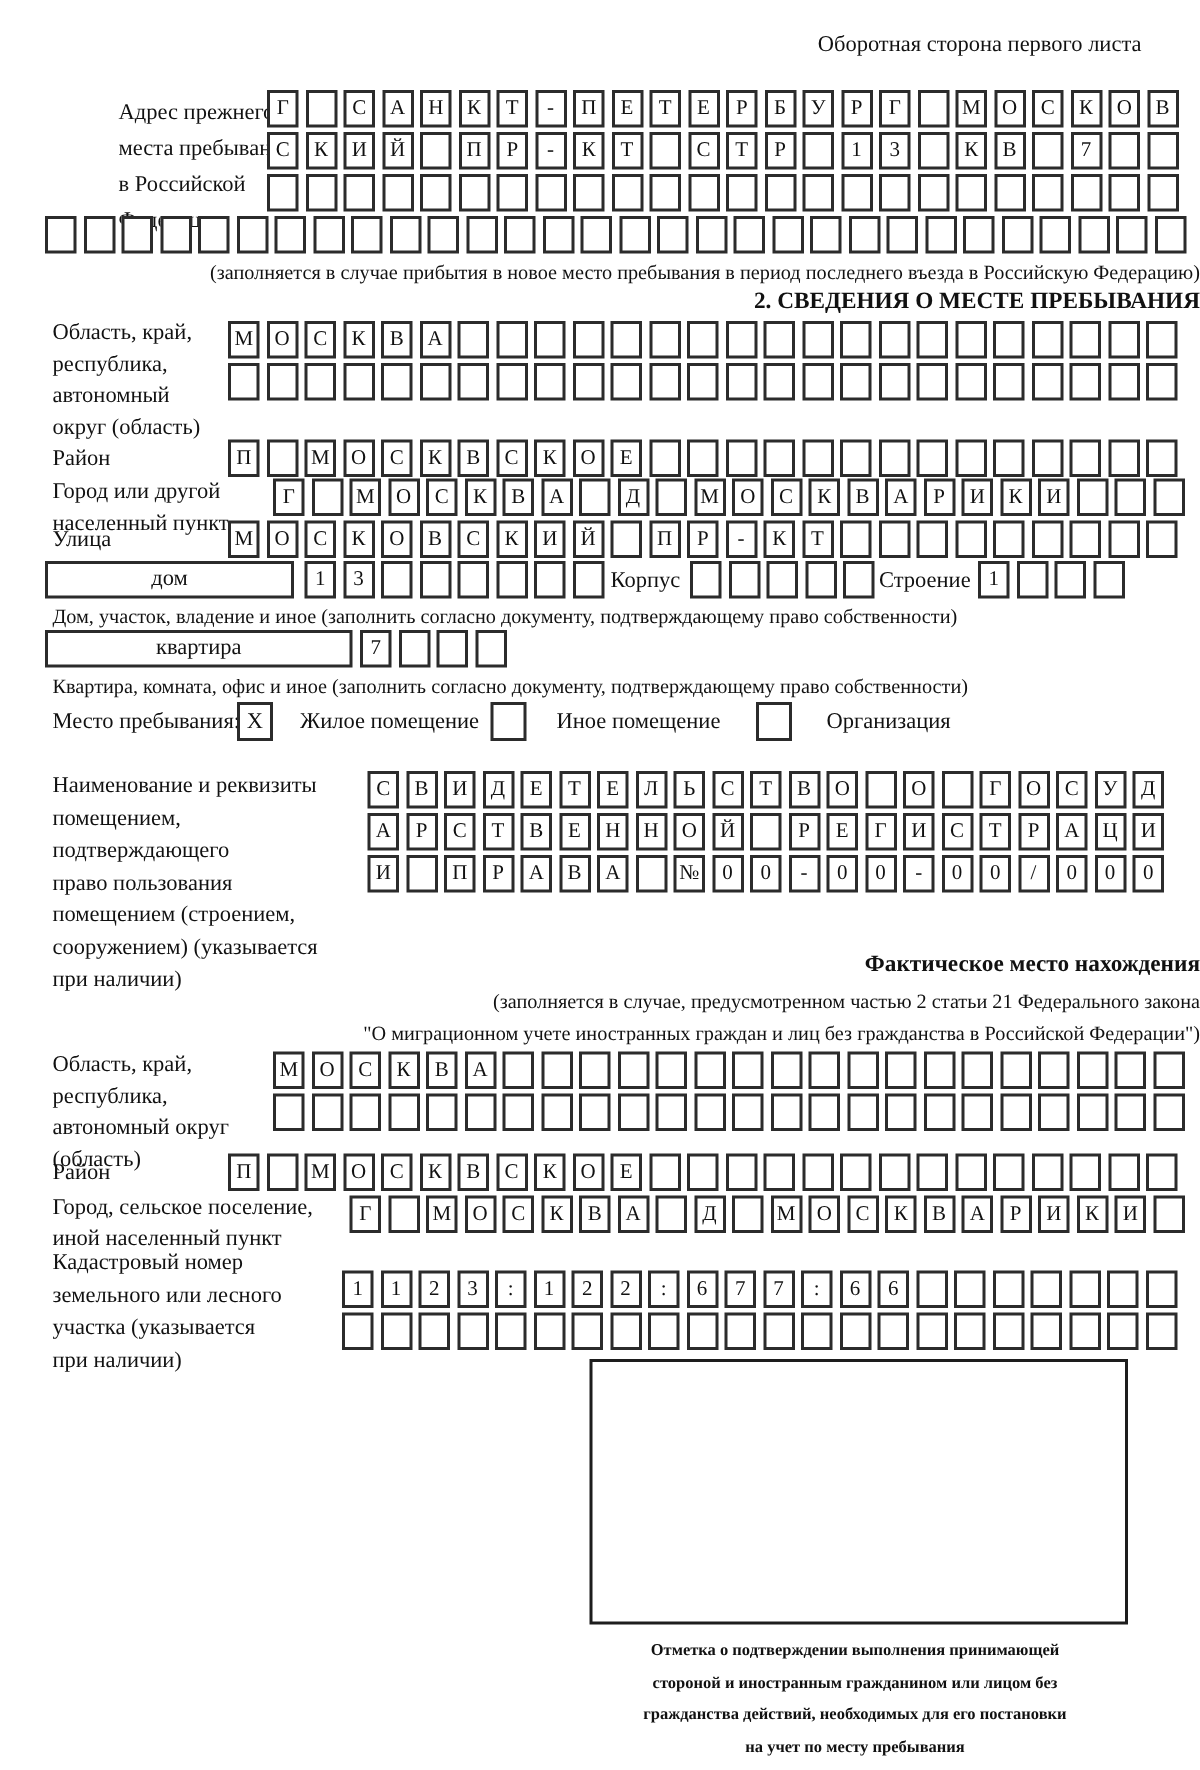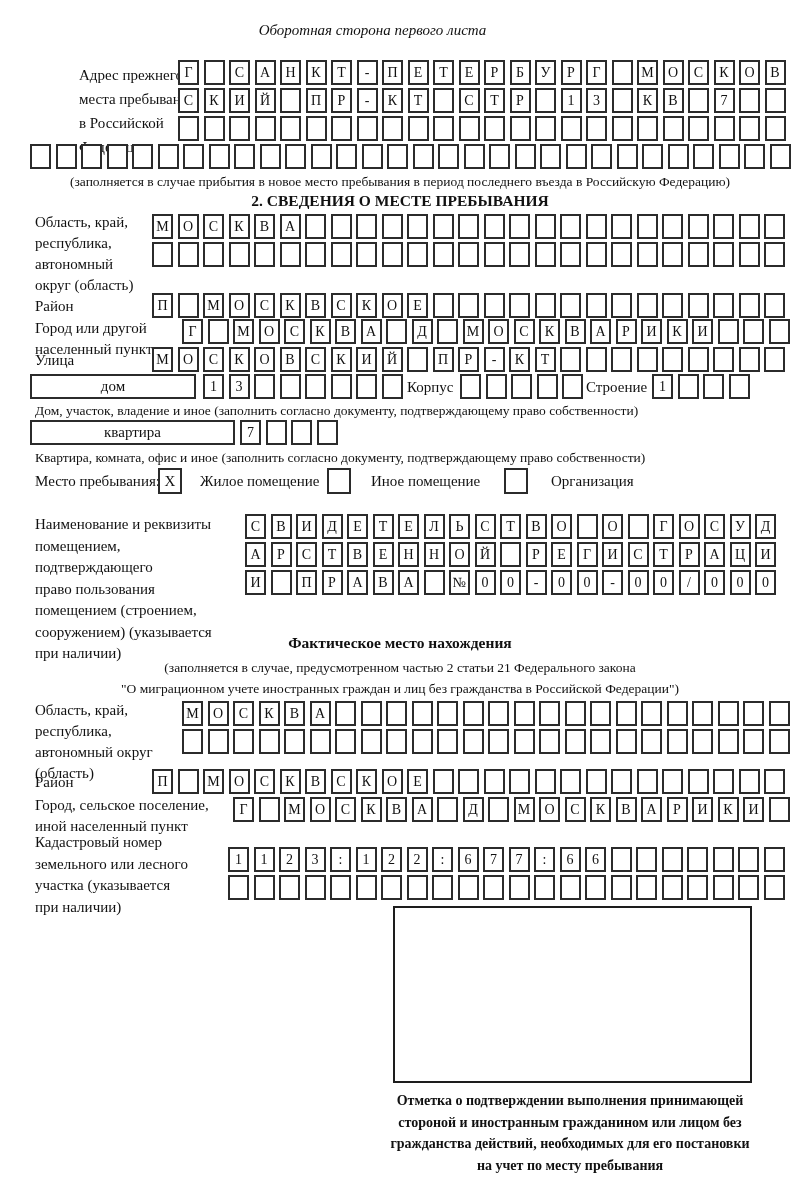--- a/index.html
+++ b/index.html
@@ -5,21 +5,21 @@
   html,body { margin:0; padding:0; background:#fff; }
   .page {
     position:relative; width:800px; height:1180px; margin:0 auto;
     background:#ffffff; color:#111;
     font-family:"Liberation Serif", serif;
     overflow:hidden;
   }
   .lbl { position:absolute; font-size:15px; line-height:21px; }
   .lbl.wide-lh { line-height:24px;margin-left:44px; }
   .note { position:absolute; font-size:13.5px; line-height:20px; }
-  .center { left:0; width:800px; text-align:center; }
+  .center { left:0; width:800px; text-align:right; }
   .title { position:absolute; font-weight:bold; font-size:15.5px; }
   .cells { position:absolute; display:flex; column-gap:4.5px; }
   .cell {
     box-sizing:border-box; flex:0 0 auto;
     width:21px; height:25px;
     border:2px solid #2b2b2b; background:#fff;
     display:flex; align-items:center; justify-content:center;
     font-size:14px; line-height:1;
   }
   .widebox {
@@ -31,28 +31,28 @@
   .checkbox {
     position:absolute; box-sizing:border-box;
     width:24px; height:26px; border:2px solid #2b2b2b; background:#fff;
     display:flex; align-items:center; justify-content:center;
     font-size:15px;
   }
   .stamp {
     position:absolute; box-sizing:border-box;
     border:2px solid #1d1d1d; background:#fff;
   }
-  .caption { position:absolute; font-size:14px; font-weight:600; line-height:21.5px; text-align:center; }
+  .caption { position:absolute; font-size:11px; font-weight:600; line-height:21.5px; text-align:center; }
 </style>
 </head>
 <body>
 
 <div class="page">
 
-  <div class="lbl" style="left:0;top:20px;width:745px;text-align:center;font-style:italic;">Оборотная сторона первого листа</div>
+  <div class="lbl" style="left:16px;top:20px;width:745px;text-align:right;">Оборотная сторона первого листа</div>
 
   <div class="lbl wide-lh" style="left:35px;top:63px;width:150px;">
     <div>Адрес прежнего</div>
     <div>места пребывания</div>
     <div>в Российской</div>
     <div>Федерации</div>
   </div>
   <div class="cells" style="left:178px;top:60px;">
       <div class="cell">Г</div>
       <div class="cell"></div>

